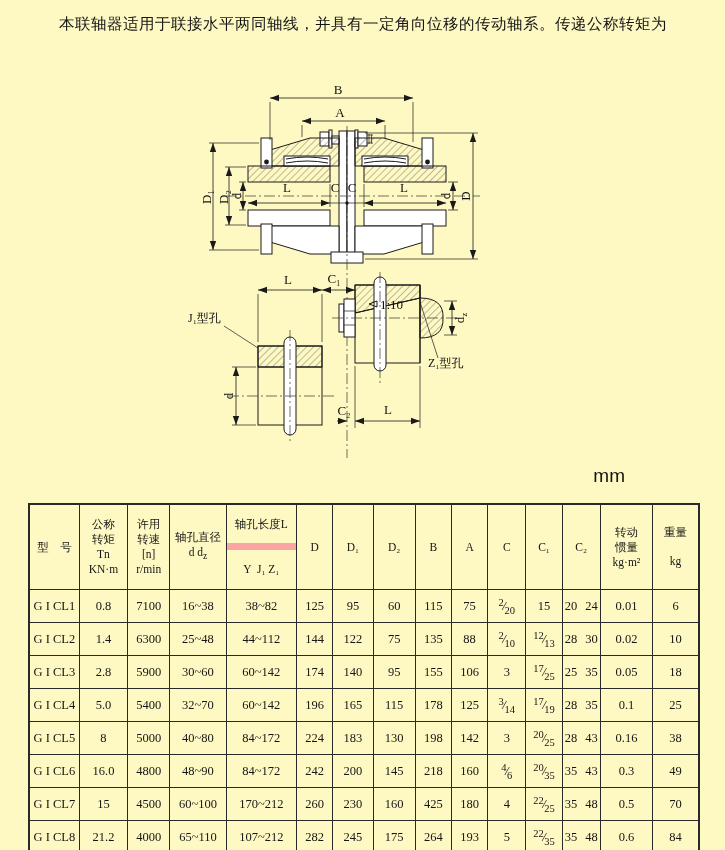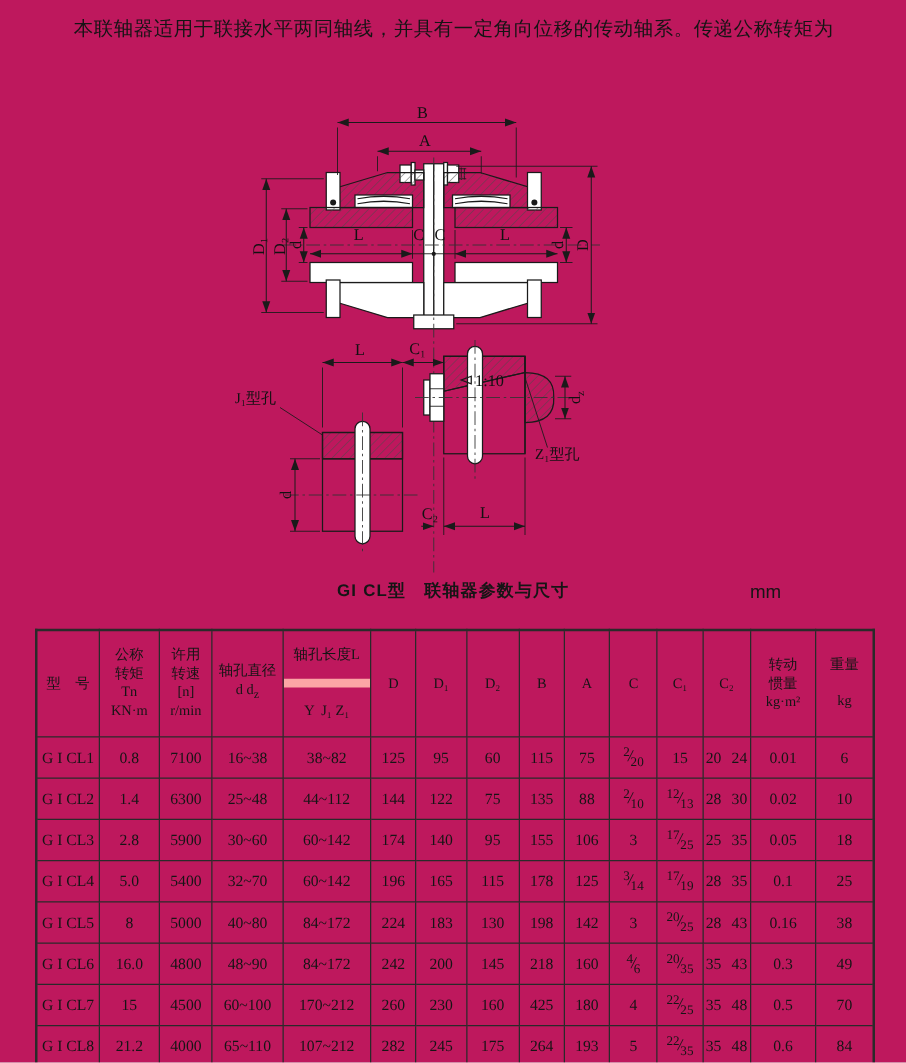--- a/index.html
+++ b/index.html
@@ -1,28 +1,28 @@
 <!DOCTYPE html>
 <html><head>
 <meta charset="utf-8">
 <style>
   html,body{margin:0;padding:0;background:#e8e8e8;}
-  .page{position:relative;width:725px;height:850px;background:#be185d;overflow:hidden;
+  .page{position:relative;width:725px;height:850px;background:#fef9c3;overflow:hidden;
         font-family:"Liberation Serif","DejaVu Serif",serif;color:#111;}
   
   .intro{position:absolute;top:10px;left:28px;width:668px;font-size:15.5px;line-height:27px;
          letter-spacing:0.5px;color:#141414;}
   .intro .l1{text-indent:2em;}
   
   .diagram{position:absolute;top:80px;left:0;width:725px;height:382px;}
   
   .tbl-title-row{position:absolute;top:464px;left:0;width:725px;height:20px;
                  font-family:"Liberation Sans","DejaVu Sans",sans-serif;}
   .tbl-title{display:block;text-align:center;font-size:13.5px;font-weight:600;letter-spacing:1px;color:#151515;}
-  .unit{position:absolute;right:100px;top:1px;font-size:15px;font-weight:400;color:#151515;}
+  .unit{position:absolute;right:100px;top:1px;font-size:19px;font-weight:400;color:#151515;}
   
   table.params{position:absolute;top:503px;left:28px;width:672px;border-collapse:collapse;
                table-layout:fixed;border:2px solid #2a2a2a;}
   table.params th,table.params td{border:1px solid #2a2a2a;text-align:center;vertical-align:middle;
                padding:0;font-weight:normal;color:#151515;overflow:hidden;}
   table.params th{height:78px;font-size:11.5px;line-height:15px;}
   table.params td{height:32px;font-size:12.5px;}
   th .split-top{height:38px;line-height:38px;border-bottom:7px solid #fca5a5;}
   th .split-bot{height:39px;line-height:39px;white-space:pre;}
   th .pre{white-space:pre;font-family:Liberation Mono, monospace;}
@@ -211,21 +211,20 @@
       <line class="ext" x1="355" y1="286" x2="355" y2="348"></line>
       <line class="ext" x1="420" y1="286" x2="420" y2="348"></line>
       <line class="dimp" x1="337" y1="341" x2="347" y2="341" marker-end="url(#ae)"></line>
       <line class="dim" x1="355" y1="341" x2="420" y2="341"></line>
       <text class="dl" x="344" y="335" text-anchor="middle">C₂</text>
       <text class="dl" x="388" y="334" text-anchor="middle">L</text>
     </g>
   </svg>
 
   <div class="tbl-title-row">
-    <span class="tbl-title">GI CL型　联轴器参数与尺寸</span>
     <span class="unit">mm</span>
   </div>
 
   <table class="params">
     <colgroup>
       <col style="width:50px">
         <col style="width:48px">
         <col style="width:42px">
         <col style="width:56px">
       <col style="width:70px">

